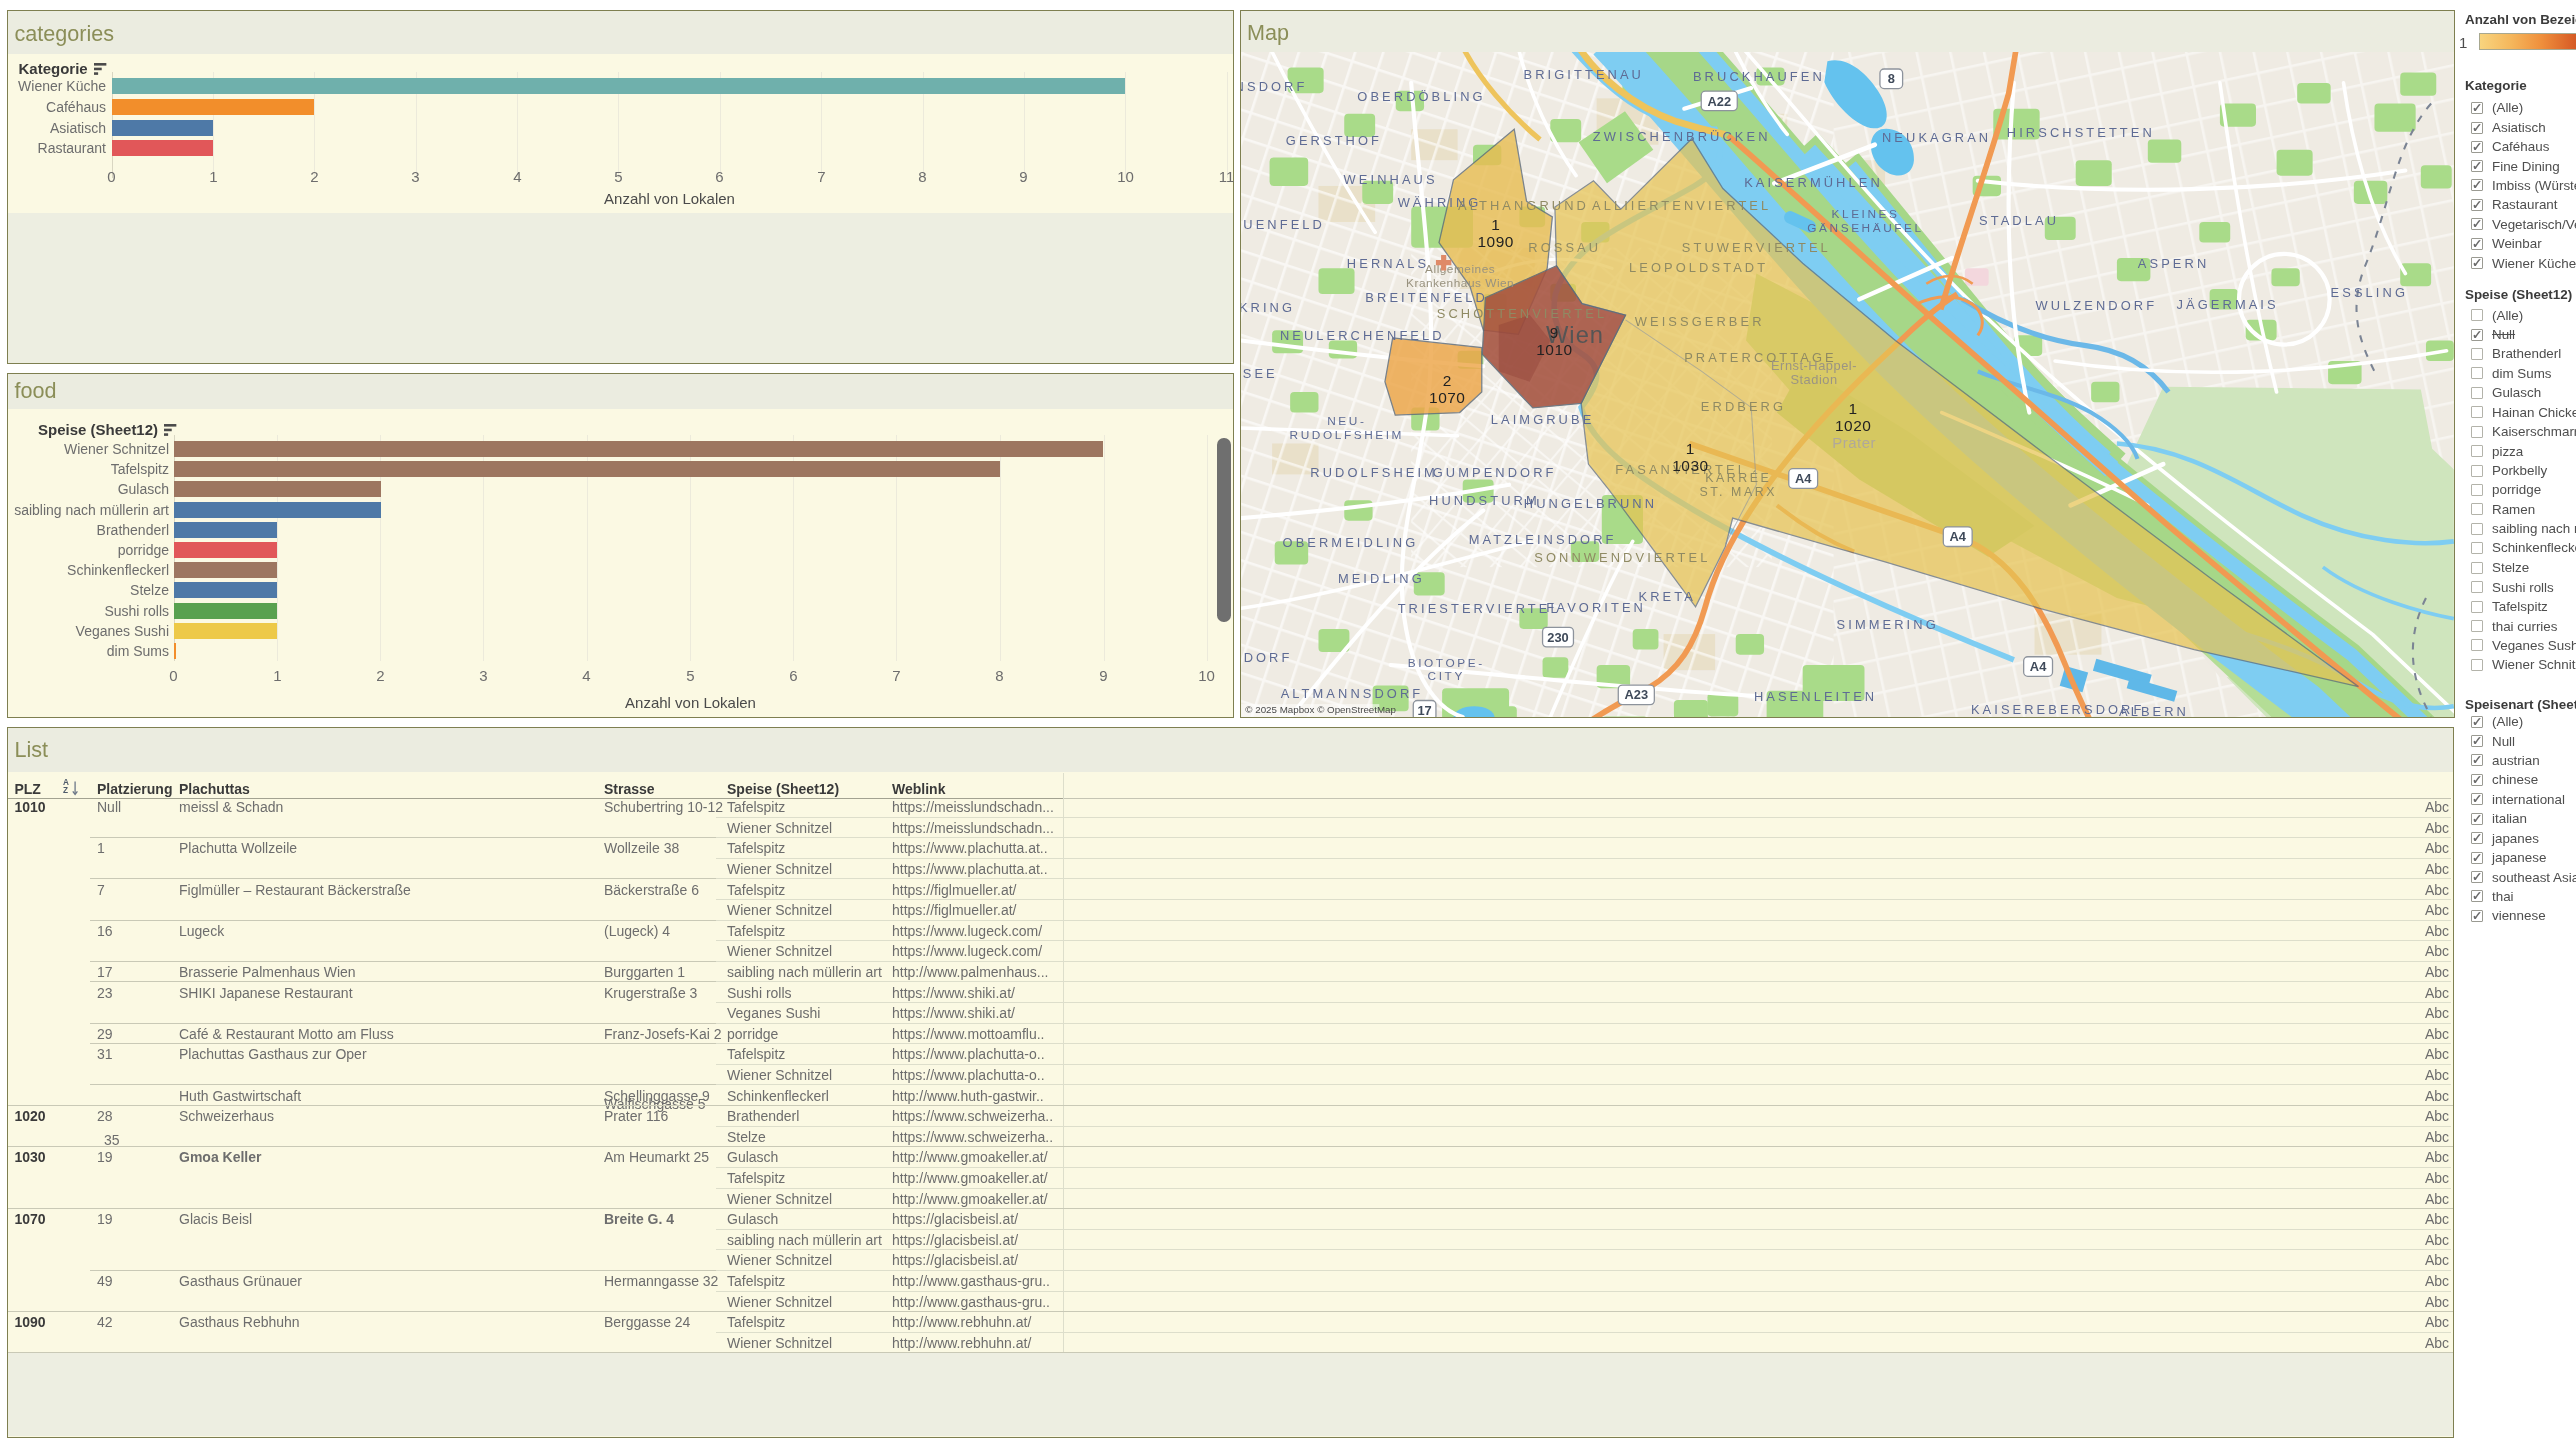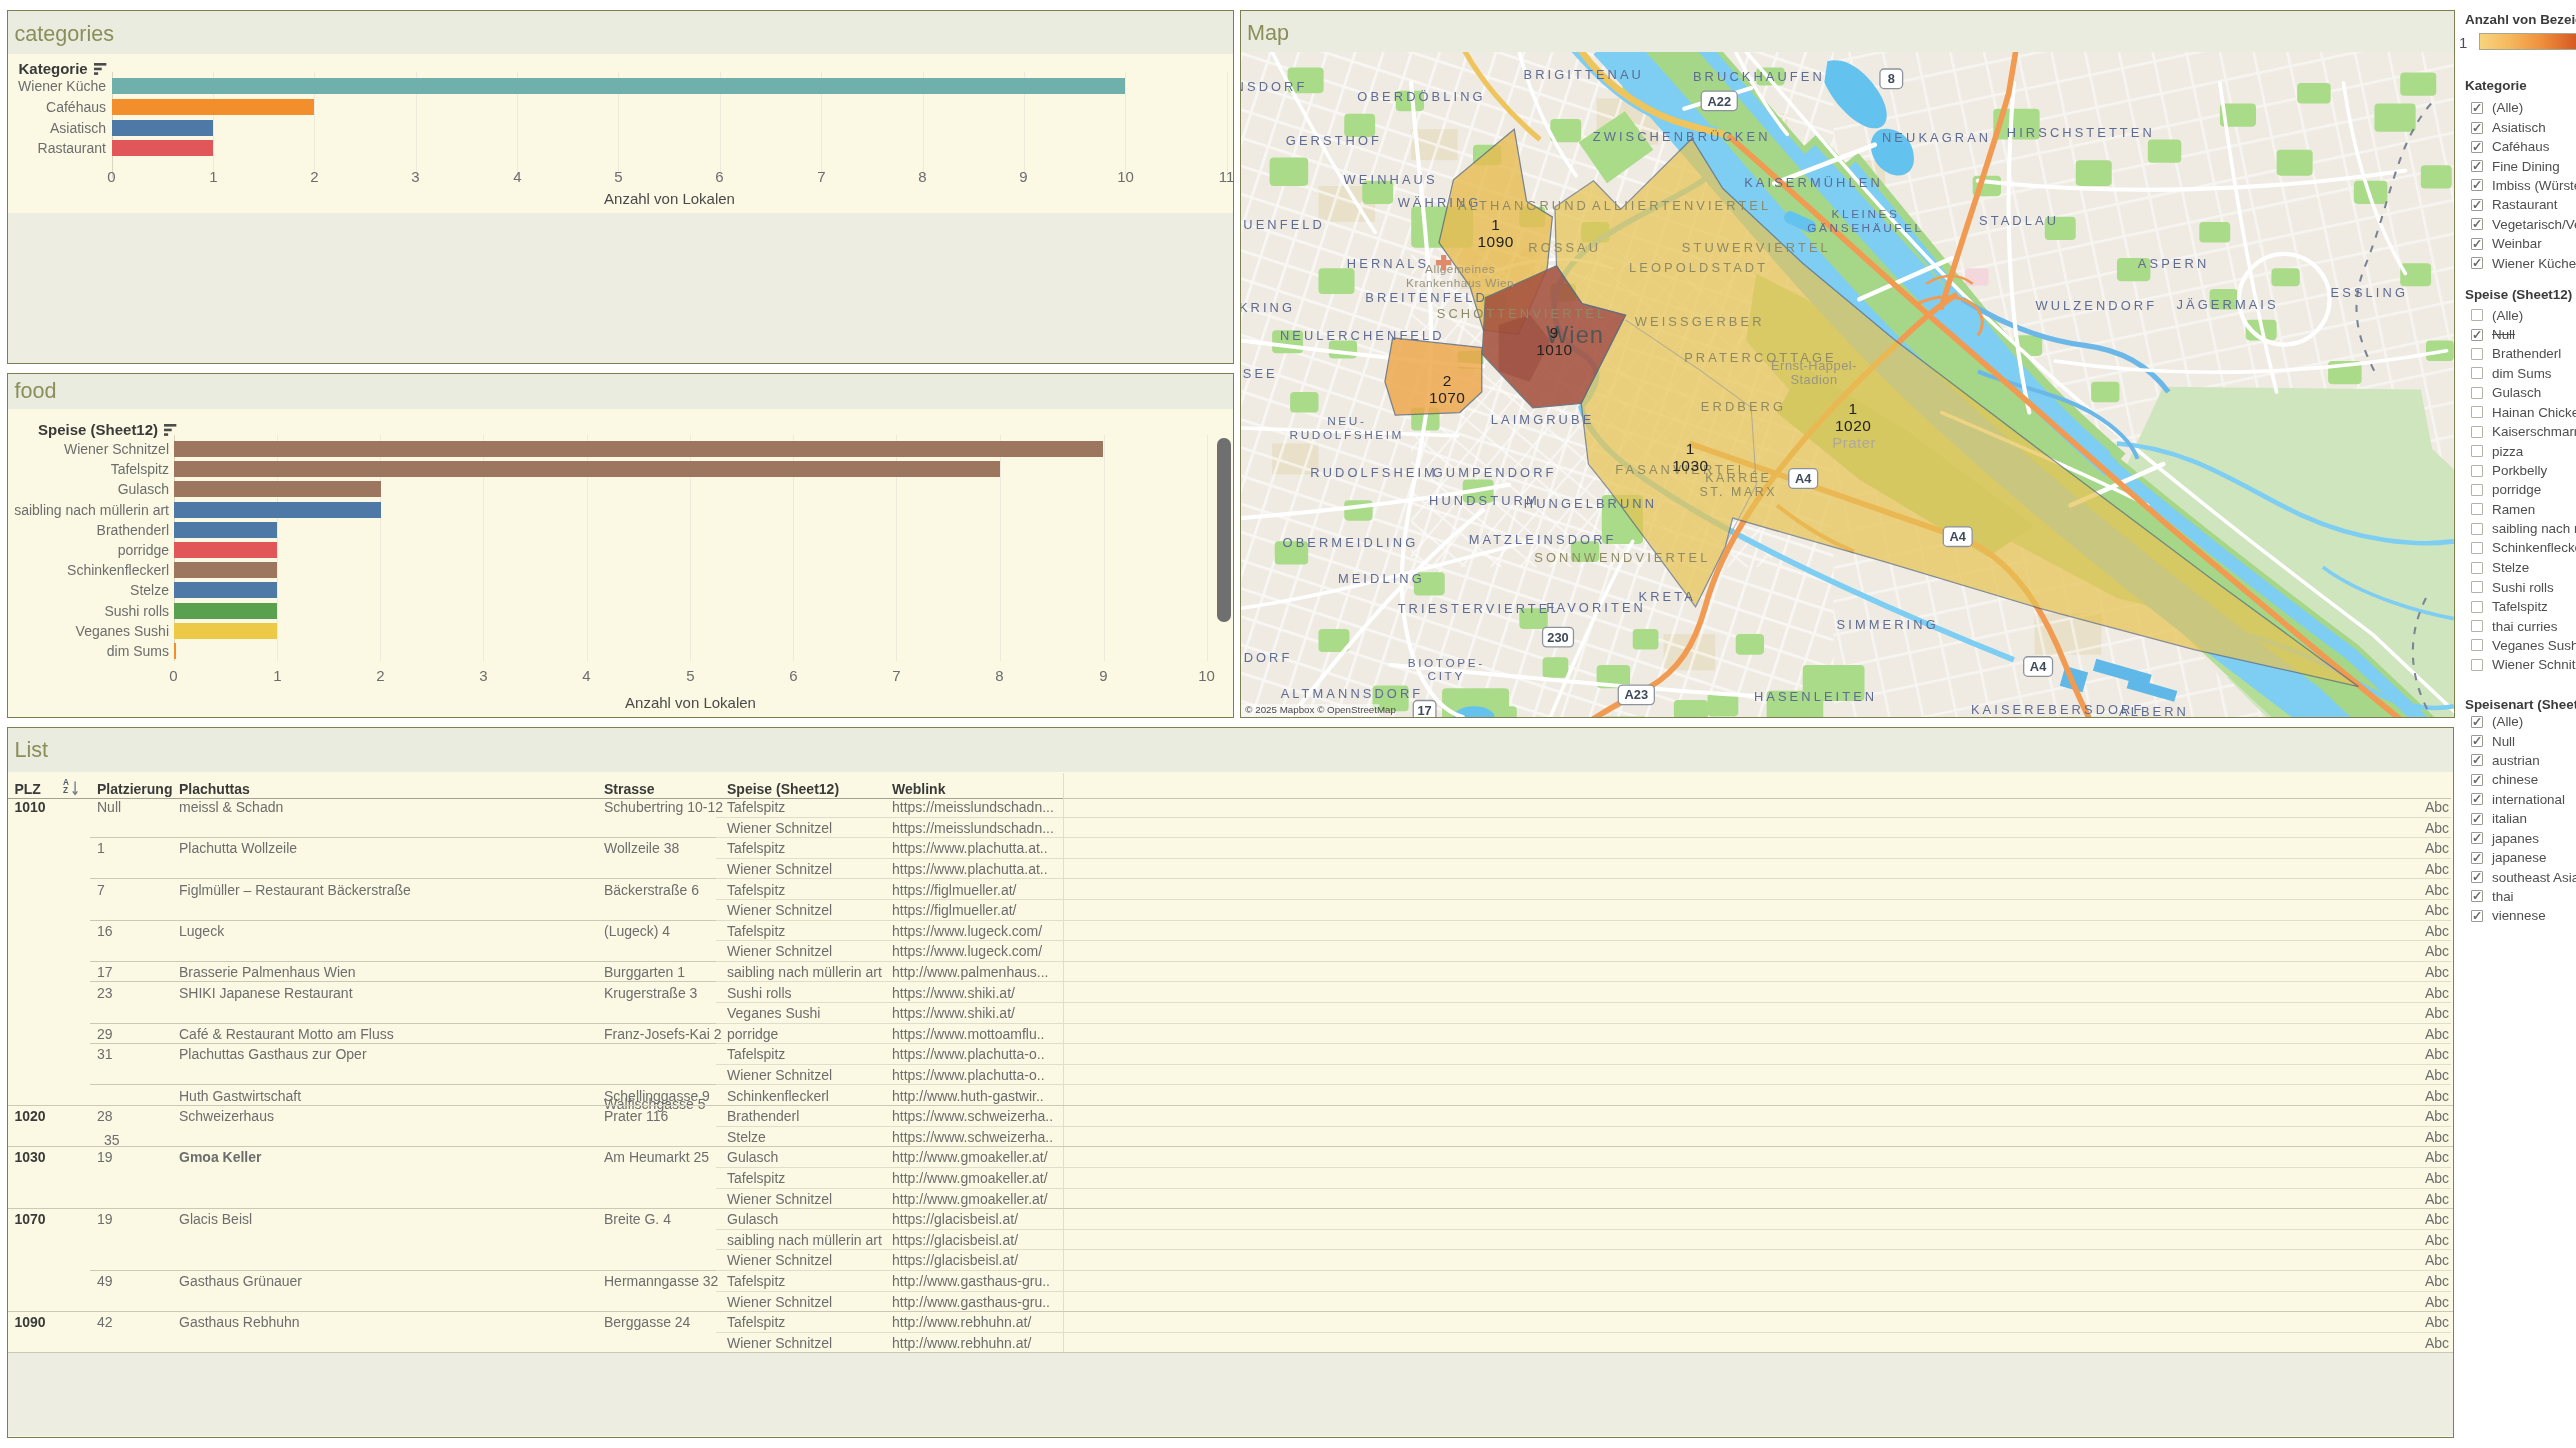--- a/index.html
+++ b/index.html
@@ -548,21 +548,21 @@
 <div class="hl" style="left:716px; top:1188px; width:347px;"></div>
 <div class="hl" style="left:1063px; top:1188px; width:1388px;"></div>
 <div class="cell" style="left:727px; top:1191px;">Wiener Schnitzel</div>
 <div class="cell" style="left:892px; top:1191px;">http://www.gmoakeller.at/</div>
 <div class="cell" style="left:2391px; top:1191px; width:58px; text-align:right;">Abc</div>
 <div class="hl" style="left:716px; top:1208px; width:347px;"></div>
 <div class="hl" style="left:1063px; top:1208px; width:1388px;"></div>
 <div class="plz" style="left:14.4px; top:1211px;">1070</div>
 <div class="cell" style="left:97px; top:1211px;">19</div>
 <div class="cell" style="left:179px; top:1211px;">Glacis Beisl</div>
-<div class="cell" style="left:604px; top:1211px;">Breite G. 4</div>
+<div class="cell" style="left:604px; top:1211px;font-weight:bold;">Breite G. 4</div>
 <div class="cell" style="left:727px; top:1211px;">Gulasch</div>
 <div class="cell" style="left:892px; top:1211px;">https://glacisbeisl.at/</div>
 <div class="cell" style="left:2391px; top:1211px; width:58px; text-align:right;">Abc</div>
 <div class="hl" style="left:716px; top:1229px; width:347px;"></div>
 <div class="hl" style="left:1063px; top:1229px; width:1388px;"></div>
 <div class="cell" style="left:727px; top:1232px;">saibling nach müllerin art</div>
 <div class="cell" style="left:892px; top:1232px;">https://glacisbeisl.at/</div>
 <div class="cell" style="left:2391px; top:1232px; width:58px; text-align:right;">Abc</div>
 <div class="hl" style="left:716px; top:1249px; width:347px;"></div>
 <div class="hl" style="left:1063px; top:1249px; width:1388px;"></div>

